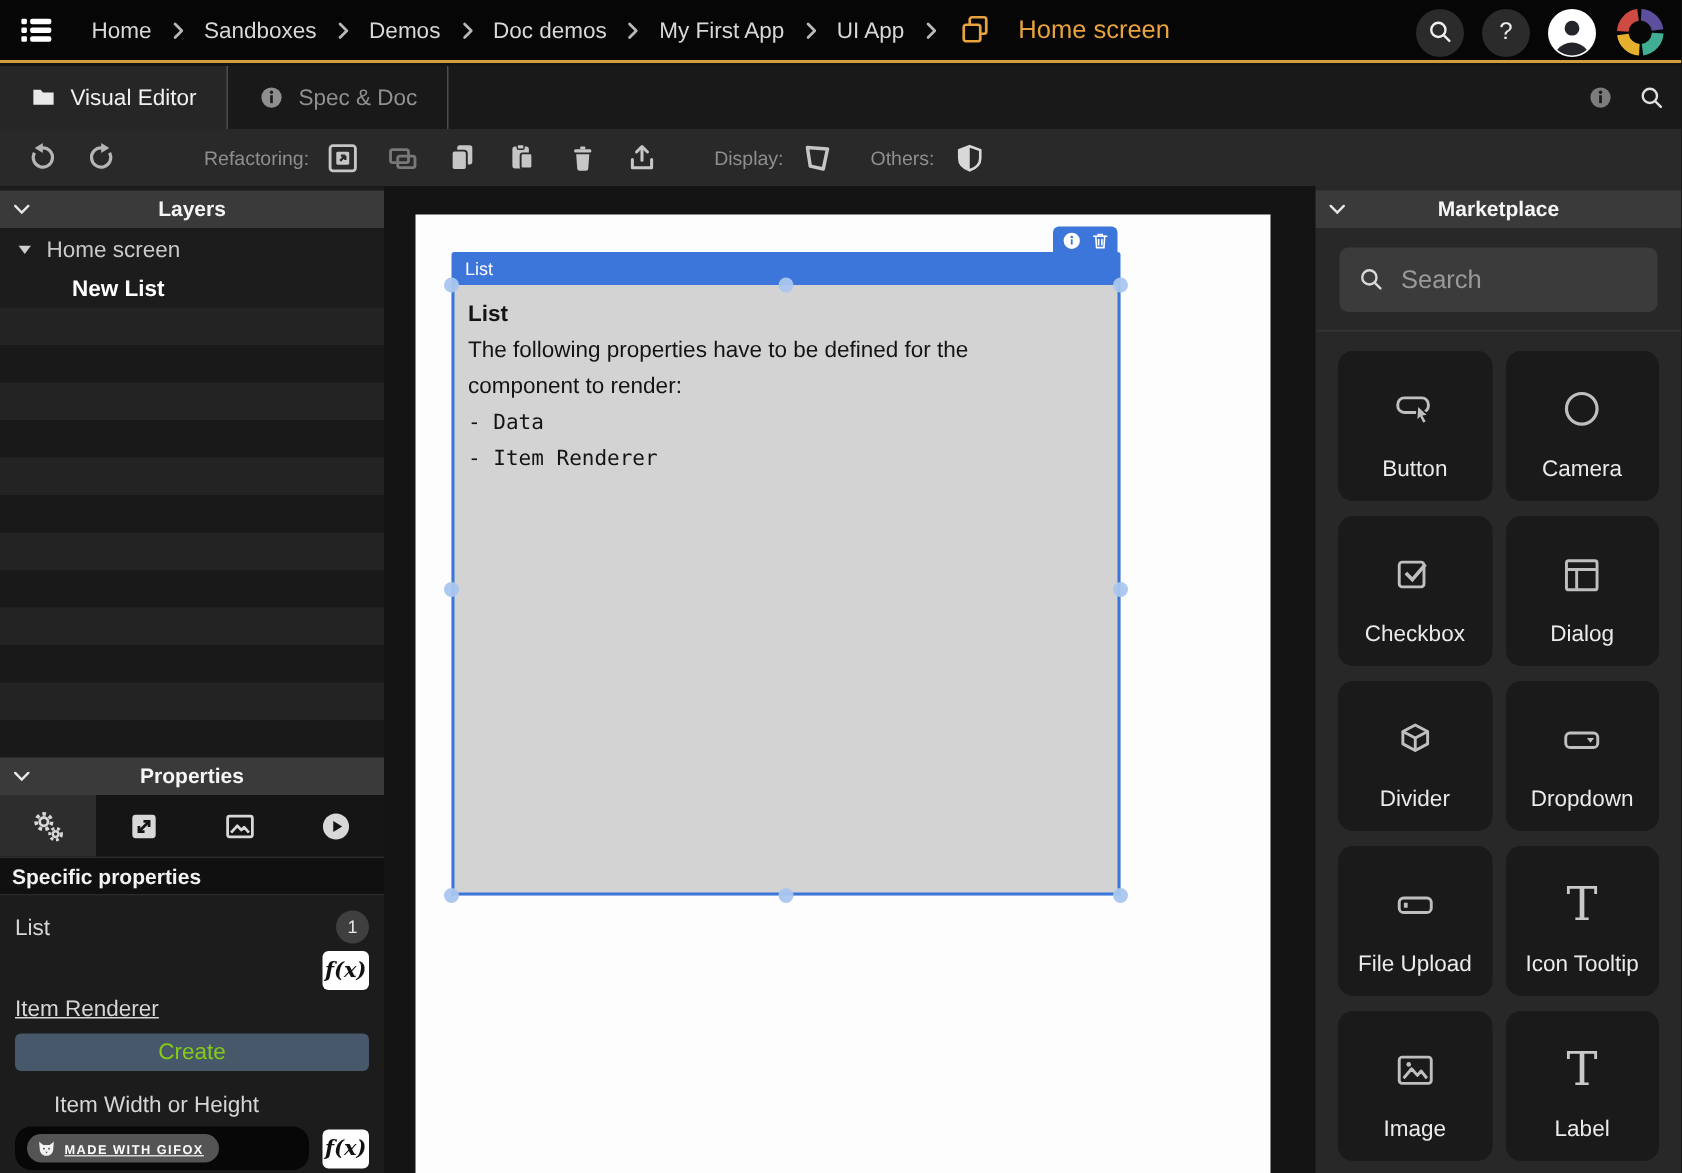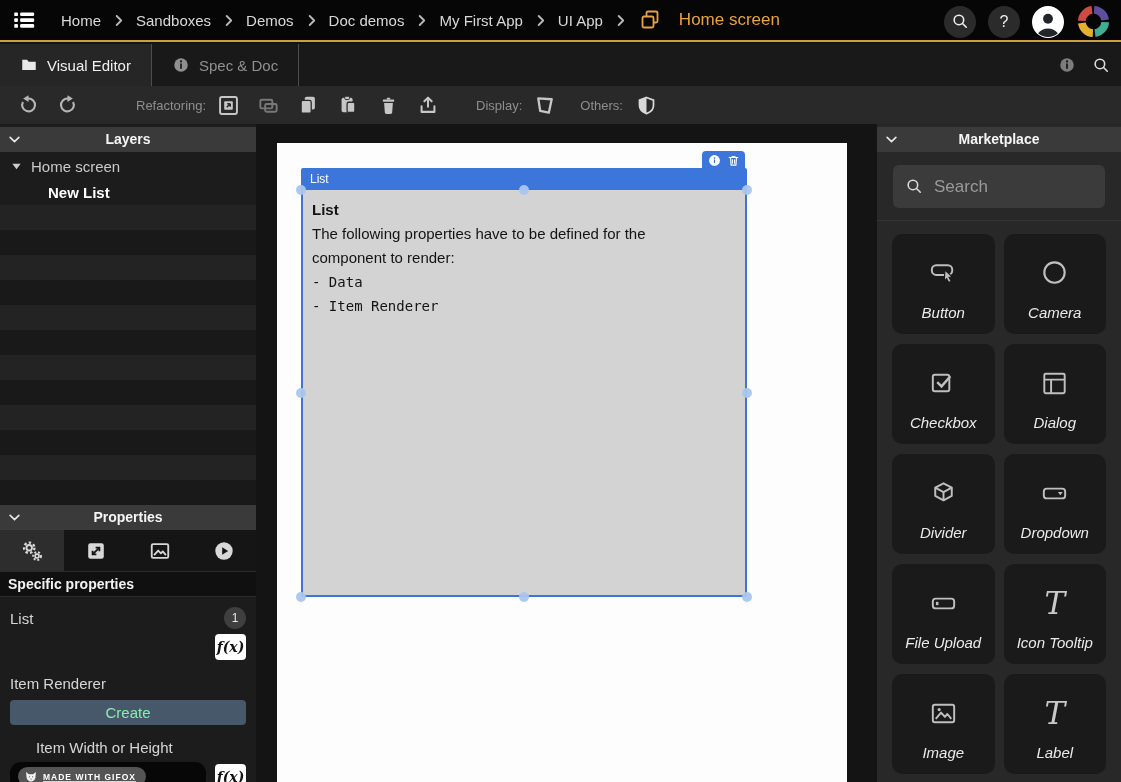--- a/index.html
+++ b/index.html
@@ -48,22 +48,22 @@
   .prop-tabs { height:41px; background:#151515; display:flex; }
   .prop-tab { flex:1; display:flex; align-items:center; justify-content:center; cursor:pointer; }
   .prop-tab.active { background:#2d2d2d; }
   .section-bar { height:26px; line-height:24px; background:#101010; border-top:1px solid #2b2b2b; border-bottom:1px solid #2b2b2b; padding-left:8px; font-size:14px; font-weight:bold; color:#f2f2f2; }
   .fields { padding:10px 10px 0 10px; }
   .row-between { display:flex; align-items:center; justify-content:space-between; }
   .field-label { font-size:15px; color:#d6d6d6; }
   .badge { width:22px; height:22px; border-radius:50%; background:#3f3f3f; color:#e8e8e8; font-size:12px; display:flex; align-items:center; justify-content:center; }
   .fx-row { display:flex; justify-content:flex-end; margin-top:5px; }
   .fx-btn { width:31px; height:26px; background:#ffffff; border-radius:4px; display:flex; align-items:center; justify-content:center; font-family:"DejaVu Serif",serif; font-style:italic; font-size:14px; color:#121212; cursor:pointer;font-weight:bold; }
-  .create-btn { margin-top:8px; height:25px; width:100%; background:#46586a; border:none; border-radius:4px; color:#86efac; font-size:15px; font-family:"Liberation Sans",sans-serif; cursor:pointer; }
-  .mt12 { margin-top:15px; } .mt14 { margin-top:14px;margin-left:26px; }
+  .create-btn { margin-top:8px; height:25px; width:100%; background:#46586a; border:none; border-radius:4px; color:#84cc16; font-size:15px; font-family:"Liberation Sans",sans-serif; cursor:pointer; }
+  .mt12 { margin-top:4px;text-decoration:underline; } .mt14 { margin-top:14px;margin-left:26px; }
   .wh-row { display:flex; align-items:center; margin-top:6px; }
   .black-input { position:relative; flex:1; height:29px; background:#070707; border-radius:11px; }
   .gifox-pill { position:absolute; left:8px; top:5px; height:19px; border-radius:10px; background:rgba(90,90,90,.93); display:flex; align-items:center; gap:5px; padding:0 10px 0 6px;text-decoration:underline; }
   .gifox-txt { font-size:8.5px; font-weight:bold; letter-spacing:1px; color:#fff; white-space:nowrap; }
   .fx2 { margin-left:9px; }
 
   
   .center-area { position:absolute; left:256px; top:124px; width:621px; height:658px; background:#141414; }
   .canvas { position:absolute; left:21px; top:19px; width:570px; height:639px; background:#fdfdfd; }
   .comp-chip { position:absolute; left:425px; top:8px; width:43px; height:18px; background:#3d76da; border-radius:4px 4px 0 0; display:flex; align-items:center; justify-content:center; gap:6px; }
@@ -74,21 +74,21 @@
   .comp-mono { font-family:"DejaVu Sans Mono",monospace; font-size:14px; line-height:24px; }
   .handle { position:absolute; width:10px; height:10px; border-radius:50%; background:#a9c6ef; opacity:.95; cursor:pointer; }
 
   
   .right-panel { position:absolute; right:0; top:124px; width:244px; height:658px; background:#282828; overflow:hidden; }
   .right-panel .panel-header { margin-top:3px; }
   .search-wrap { padding:13px 16px 12px 16px; border-bottom:1px solid #343434; }
   .search-box { height:43px; background:#3b3b3b; border-radius:6px; display:flex; align-items:center; padding:0 10px 0 12px; }
   .search-box input { flex:1; margin-left:10px; background:transparent; border:none; outline:none; color:#dddddd; font-size:17px; font-family:"Liberation Sans",sans-serif; }
   .search-box input::placeholder { color:#9a9a9a; }
-  .mk-grid { margin:13px 15px; display:grid; grid-template-columns:1fr 1fr; gap:10px 9px;font-style:italic; }
+  .mk-grid { margin:13px 15px; display:grid; grid-template-columns:1fr 1fr; gap:10px 9px; }
   .mk-card { height:100px; background:#1a1a1a; border-radius:10px; display:flex; flex-direction:column; align-items:center; cursor:pointer; }
   .mk-ic { flex:1; display:flex; align-items:center; justify-content:center; padding-top:8px; }
   .mk-label { font-size:15px; color:#eaeaea; padding-bottom:13px; white-space:nowrap; }
   .serif-t { font-family:"DejaVu Serif",serif; font-size:31px; color:#c9c9c9; line-height:1; }
 </style>
 </head>
 <body>
 
 <div class="topbar">
   <div class="hamburger">

